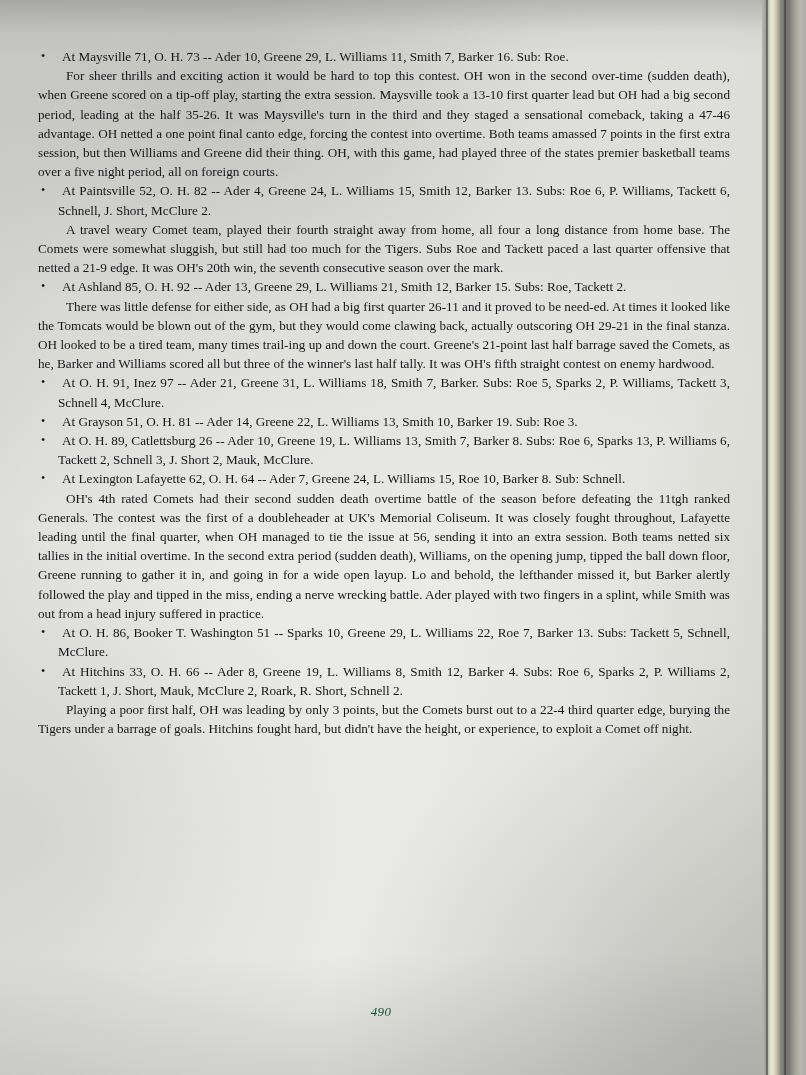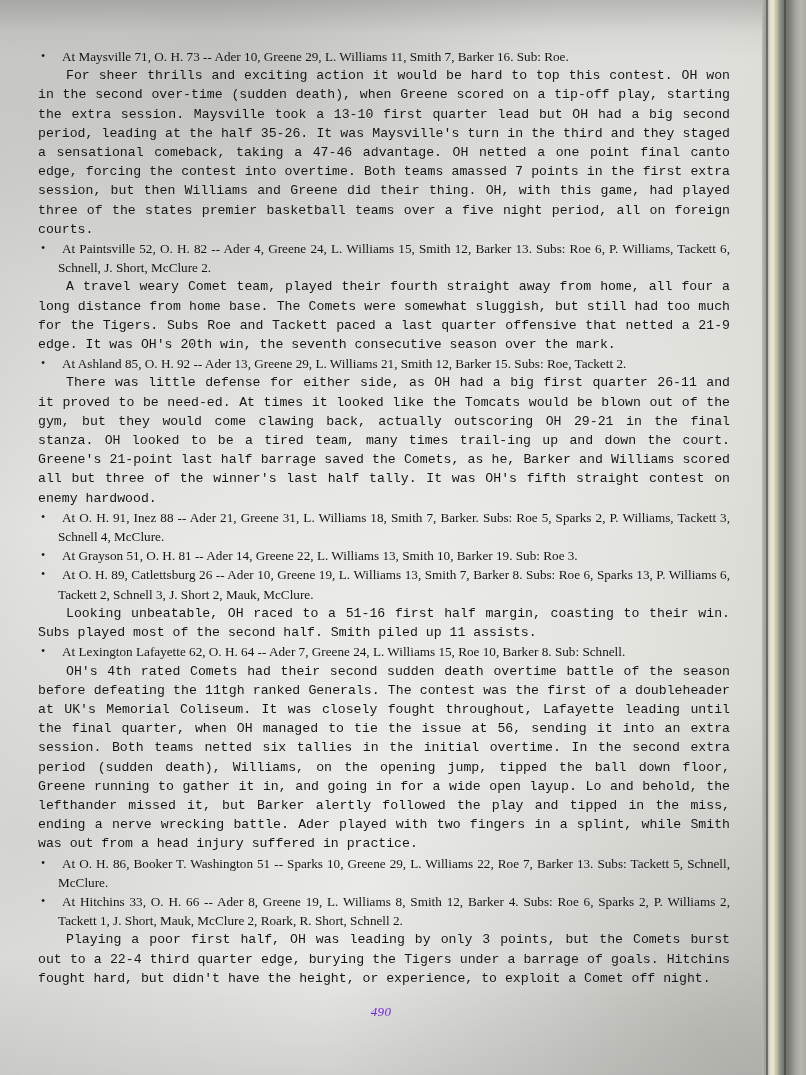--- a/index.html
+++ b/index.html
@@ -104,21 +104,20 @@
     line-height: 19.2px;
     text-align: justify;
     text-rendering: optimizeLegibility;
   }
 
   .para {
     margin: 0;
     text-indent: 28px;
     text-align: justify;
     text-justify: inter-word;
-    font-family: Liberation Mono, monospace;
   }
 
   .box-entry {
     margin: 0;
     display: flex;
     align-items: flex-start;
     text-align: justify;
   }
   .bullet {
     flex: 0 0 auto;
@@ -136,21 +135,21 @@
   }
 
   .page-number {
     position: absolute;
     left: 0;
     top: 1004px;
     width: 762px;
     text-align: center;
     font-style: italic;
     font-size: 13px;
-    color: #6d28d9;
+    color: #14532d;
     letter-spacing: 0.4px;
   }
 
   
   .bottom-blur {
     filter: blur(0.18px);
   }
 </style>
 </head>
 <body>
@@ -178,31 +177,30 @@
         <span class="box-text">At Paintsville 52, O. H. 82 -- Ader 4, Greene 24, L. Williams 15, Smith 12, Barker 13.   Subs: Roe 6, P. Williams, Tackett 6, Schnell, J. Short, McClure 2.</span>
       </div>
       <p class="para">A travel weary Comet team, played their fourth straight away from home, all four a long distance from home base.   The Comets were somewhat sluggish, but still had too much for the Tigers.   Subs Roe and Tackett paced a last quarter offensive that netted a 21-9 edge.   It was OH's 20th win, the seventh consecutive season over the mark.</p>
       <div class="box-entry">
         <span class="bullet">•</span>
         <span class="box-text">At Ashland 85, O. H. 92 -- Ader 13, Greene 29, L. Williams 21, Smith 12, Barker 15.   Subs: Roe, Tackett 2.</span>
       </div>
       <p class="para">There was little defense for either side, as OH had a big first quarter 26-11 and it proved to be need-ed.   At times it looked like the Tomcats would be blown out of the gym, but they would come clawing back, actually outscoring OH 29-21 in the final stanza.   OH looked to be a tired team, many times trail-ing up and down the court.   Greene's 21-point last half barrage saved the Comets, as he, Barker and Williams scored all but three of the winner's last half tally.   It was OH's fifth straight contest on enemy hardwood.</p>
       <div class="box-entry">
         <span class="bullet">•</span>
-        <span class="box-text">At O. H. 91, Inez 88 -- Ader 21, Greene 31, L. Williams 18, Smith 7, Barker.   Subs: Roe 5, Sparks 2, P. Williams, Tackett 3, Schnell 4, McClure.</span>
+        <span class="box-text">At O. H. 91, Inez 97 -- Ader 21, Greene 31, L. Williams 18, Smith 7, Barker.   Subs: Roe 5, Sparks 2, P. Williams, Tackett 3, Schnell 4, McClure.</span>
       </div>
       <div class="box-entry">
         <span class="bullet">•</span>
         <span class="box-text">At Grayson 51, O. H. 81 -- Ader 14, Greene 22, L. Williams 13, Smith 10, Barker 19.   Sub: Roe 3.</span>
       </div>
       <div class="box-entry">
         <span class="bullet">•</span>
         <span class="box-text">At O. H. 89, Catlettsburg 26 -- Ader 10, Greene 19, L. Williams 13, Smith 7, Barker 8.   Subs: Roe 6, Sparks 13, P. Williams 6, Tackett 2, Schnell 3, J. Short 2, Mauk, McClure.</span>
       </div>
-      <p class="para">Looking unbeatable, OH raced to a 51-16 first half margin, coasting to their win.   Subs played most of the second half.   Smith piled up 11 assists.</p>
       <div class="box-entry">
         <span class="bullet">•</span>
         <span class="box-text">At Lexington Lafayette 62, O. H. 64 -- Ader 7, Greene 24, L. Williams 15, Roe 10, Barker 8.   Sub: Schnell.</span>
       </div>
       <p class="para">OH's 4th rated Comets had their second sudden death overtime battle of the season before defeating the 11tgh ranked Generals.   The contest was the first of a doubleheader at UK's Memorial Coliseum.   It was closely fought throughout, Lafayette leading until the final quarter, when OH managed to tie the issue at 56, sending it into an extra session.   Both teams netted six tallies in the initial overtime.   In the second extra period (sudden death), Williams, on the opening jump, tipped the ball down floor, Greene running to gather it in, and going in for a wide open layup.   Lo and behold, the lefthander missed it, but Barker alertly followed the play and tipped in the miss, ending a nerve wrecking battle.   Ader played with two fingers in a splint, while Smith was out from a head injury suffered in practice.</p>
       <div class="box-entry">
         <span class="bullet">•</span>
         <span class="box-text">At O. H. 86, Booker T. Washington 51 -- Sparks 10, Greene 29, L. Williams 22, Roe 7, Barker 13.   Subs: Tackett 5, Schnell, McClure.</span>
       </div>
       <div class="box-entry bottom-blur">

